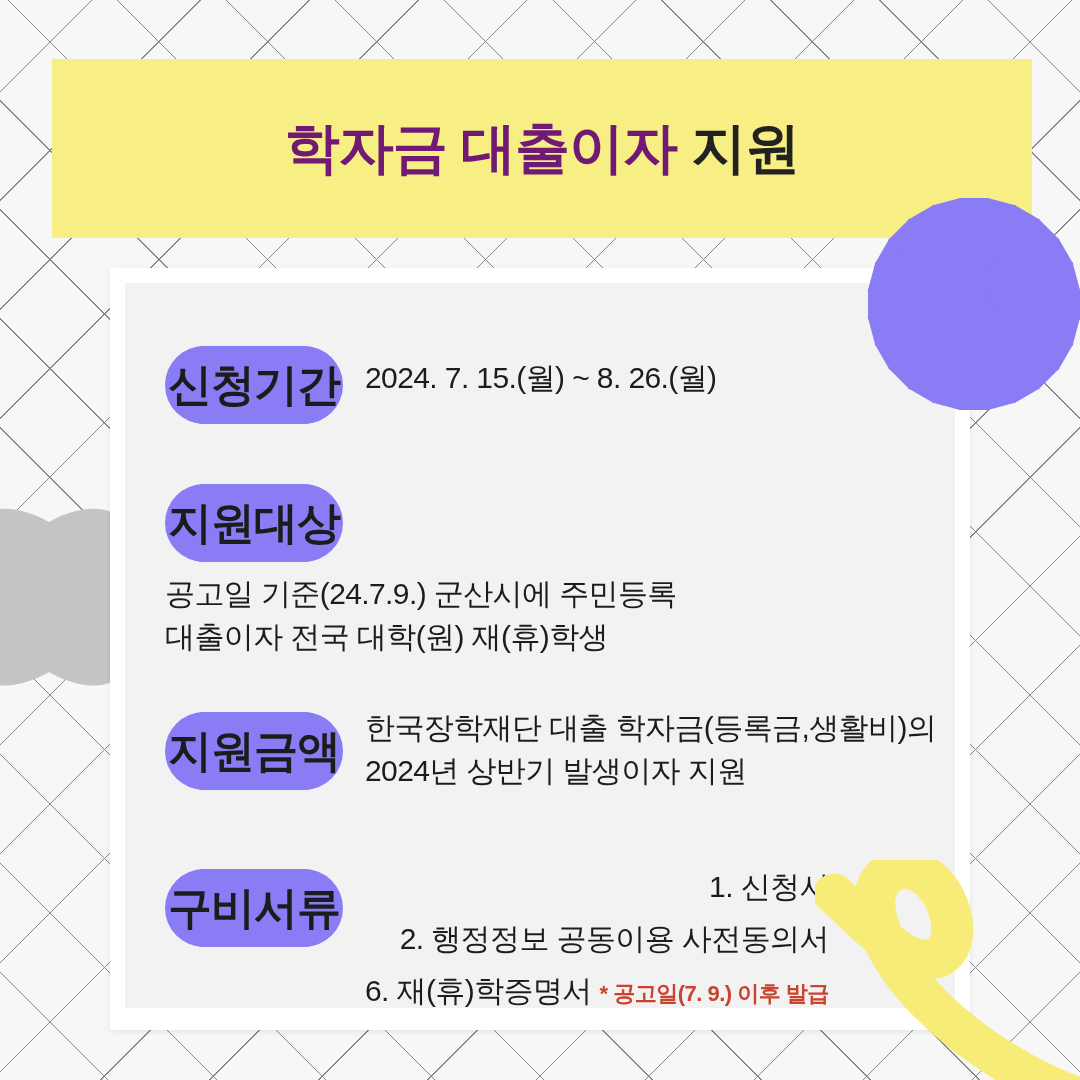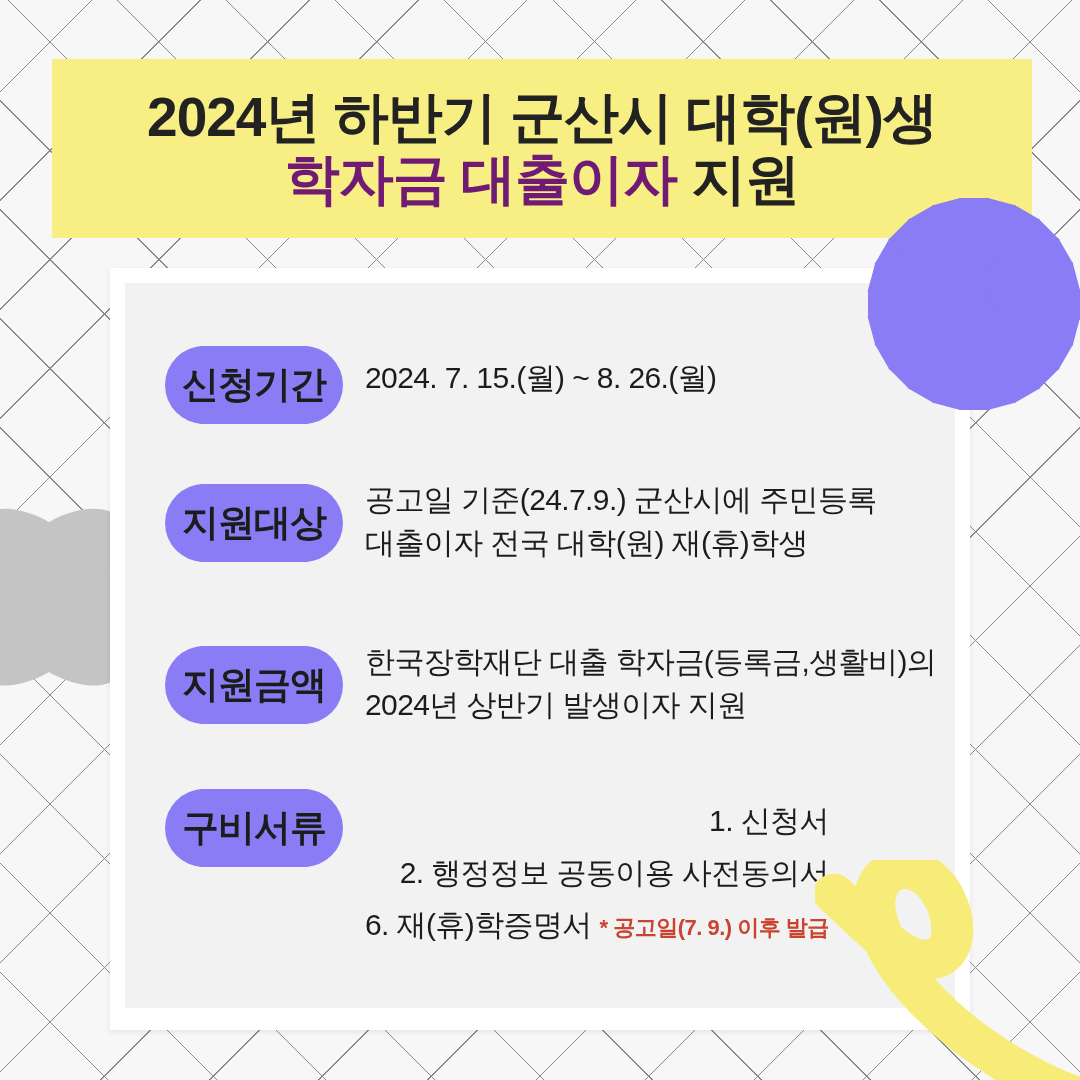--- a/index.html
+++ b/index.html
@@ -67,46 +67,46 @@
   }
   #card-inner{
     position:absolute;left:15px;top:15px;right:15px;bottom:22px;
     background:#f2f2f2;
   }
 
   
   #rows{position:absolute;left:55px;top:78px;right:24px;z-index:7;}
   .row{display:flex;align-items:flex-start;position:relative;}
   .r1{margin-bottom:44px;}
-  .r2{margin-bottom:66px;}
+  .r2{margin-bottom:38px;flex-direction:column;}
   .r3{margin-bottom:63px;}
 
   .badge{
     position:relative;flex:0 0 auto;
     width:178px;height:78px;margin-right:22px;
   }
   .badge .lobe{
     position:absolute;top:0;width:78px;height:78px;border-radius:50%;
     background:#8a7cf5;
   }
   .badge .lobe.a{left:0;}
   .badge .lobe.b{left:50px;}
   .badge .lobe.c{left:100px;}
   .badge .bar{
     position:absolute;left:26px;top:0;width:126px;height:78px;
     background:#8a7cf5;border-radius:12px;
   }
   .badge .btxt{
     position:absolute;left:0;top:0;width:178px;height:78px;
     display:flex;align-items:center;justify-content:center;
-    font-size:37px;font-weight:bold;color:#1c1c1c;letter-spacing:-1px;
+    font-size:44px;font-weight:bold;color:#1c1c1c;letter-spacing:-1px;
   }
   .badge.r2-badge{margin-top:16px;}
   .badge.r3-badge{margin-top:16px;}
-  .badge.r4-badge{}
+  .badge.r4-badge{margin-top:14px;}
 
   .body-text{
     font-size:30px;line-height:1.42;color:#1c1c1c;
     letter-spacing:-0.6px;padding-top:11px;
   }
   .body-text .ln{white-space:nowrap;}
   .doc-list .ln{margin-bottom:9px;text-align:right;}
   .red-note{color:#c9432f;font-size:22px;font-weight:bold;letter-spacing:-0.5px;}
 </style>
 </head>
@@ -115,21 +115,20 @@
 <div id="poster">
 
   <div class="deco" id="gray-flower">
     <span class="petal p1"></span>
     <span class="petal p2"></span>
     <span class="petal p3"></span>
     <span class="petal p4"></span>
   </div>
 
   <div id="title-band">
-    <div class="title-line">2024년 하반기 군산시 대학(원)생</div>
     <div class="title-line"><span class="blue">학자금 대출이자</span><span> 지원</span></div>
   </div>
 
   <div class="deco" id="starburst">
     <span class="ray" style="transform:translate(-50%,-50%) rotate(0deg)"></span>
     <span class="ray" style="transform:translate(-50%,-50%) rotate(15deg)"></span>
     <span class="ray" style="transform:translate(-50%,-50%) rotate(30deg)"></span>
     <span class="ray" style="transform:translate(-50%,-50%) rotate(45deg)"></span>
     <span class="ray" style="transform:translate(-50%,-50%) rotate(60deg)"></span>
     <span class="ray" style="transform:translate(-50%,-50%) rotate(75deg)"></span>

